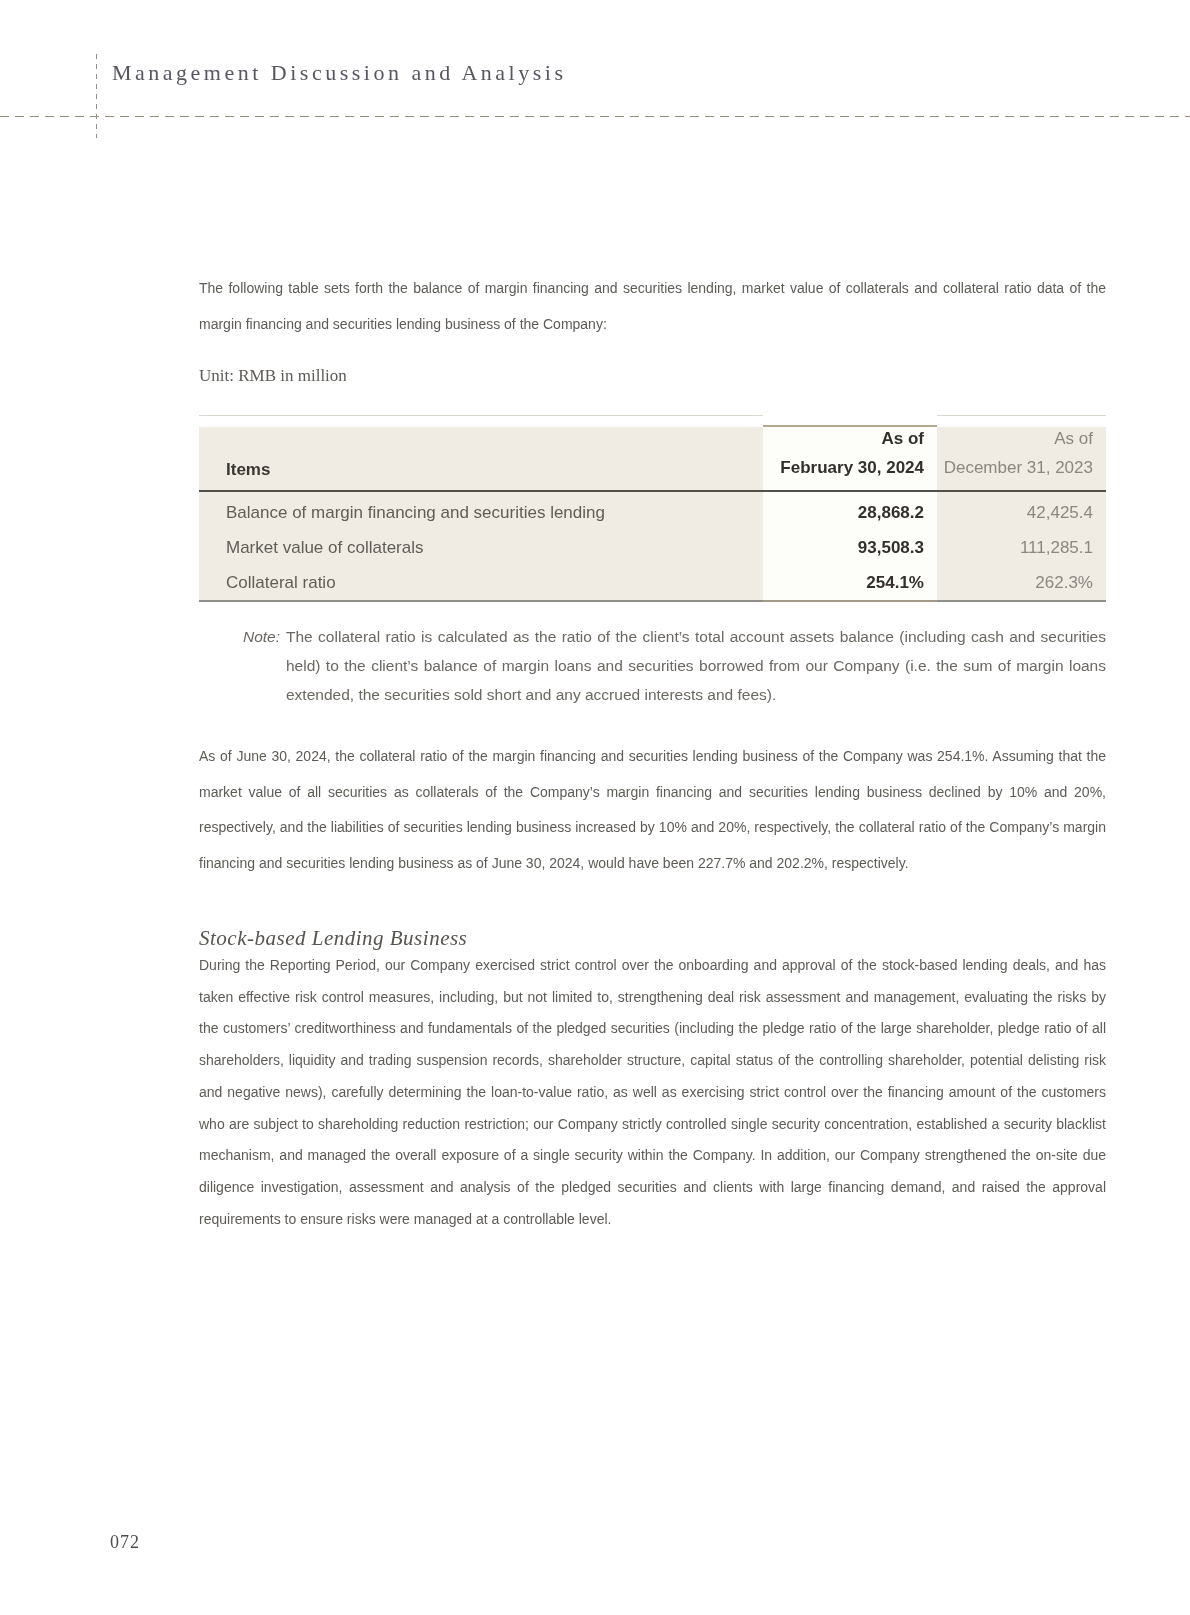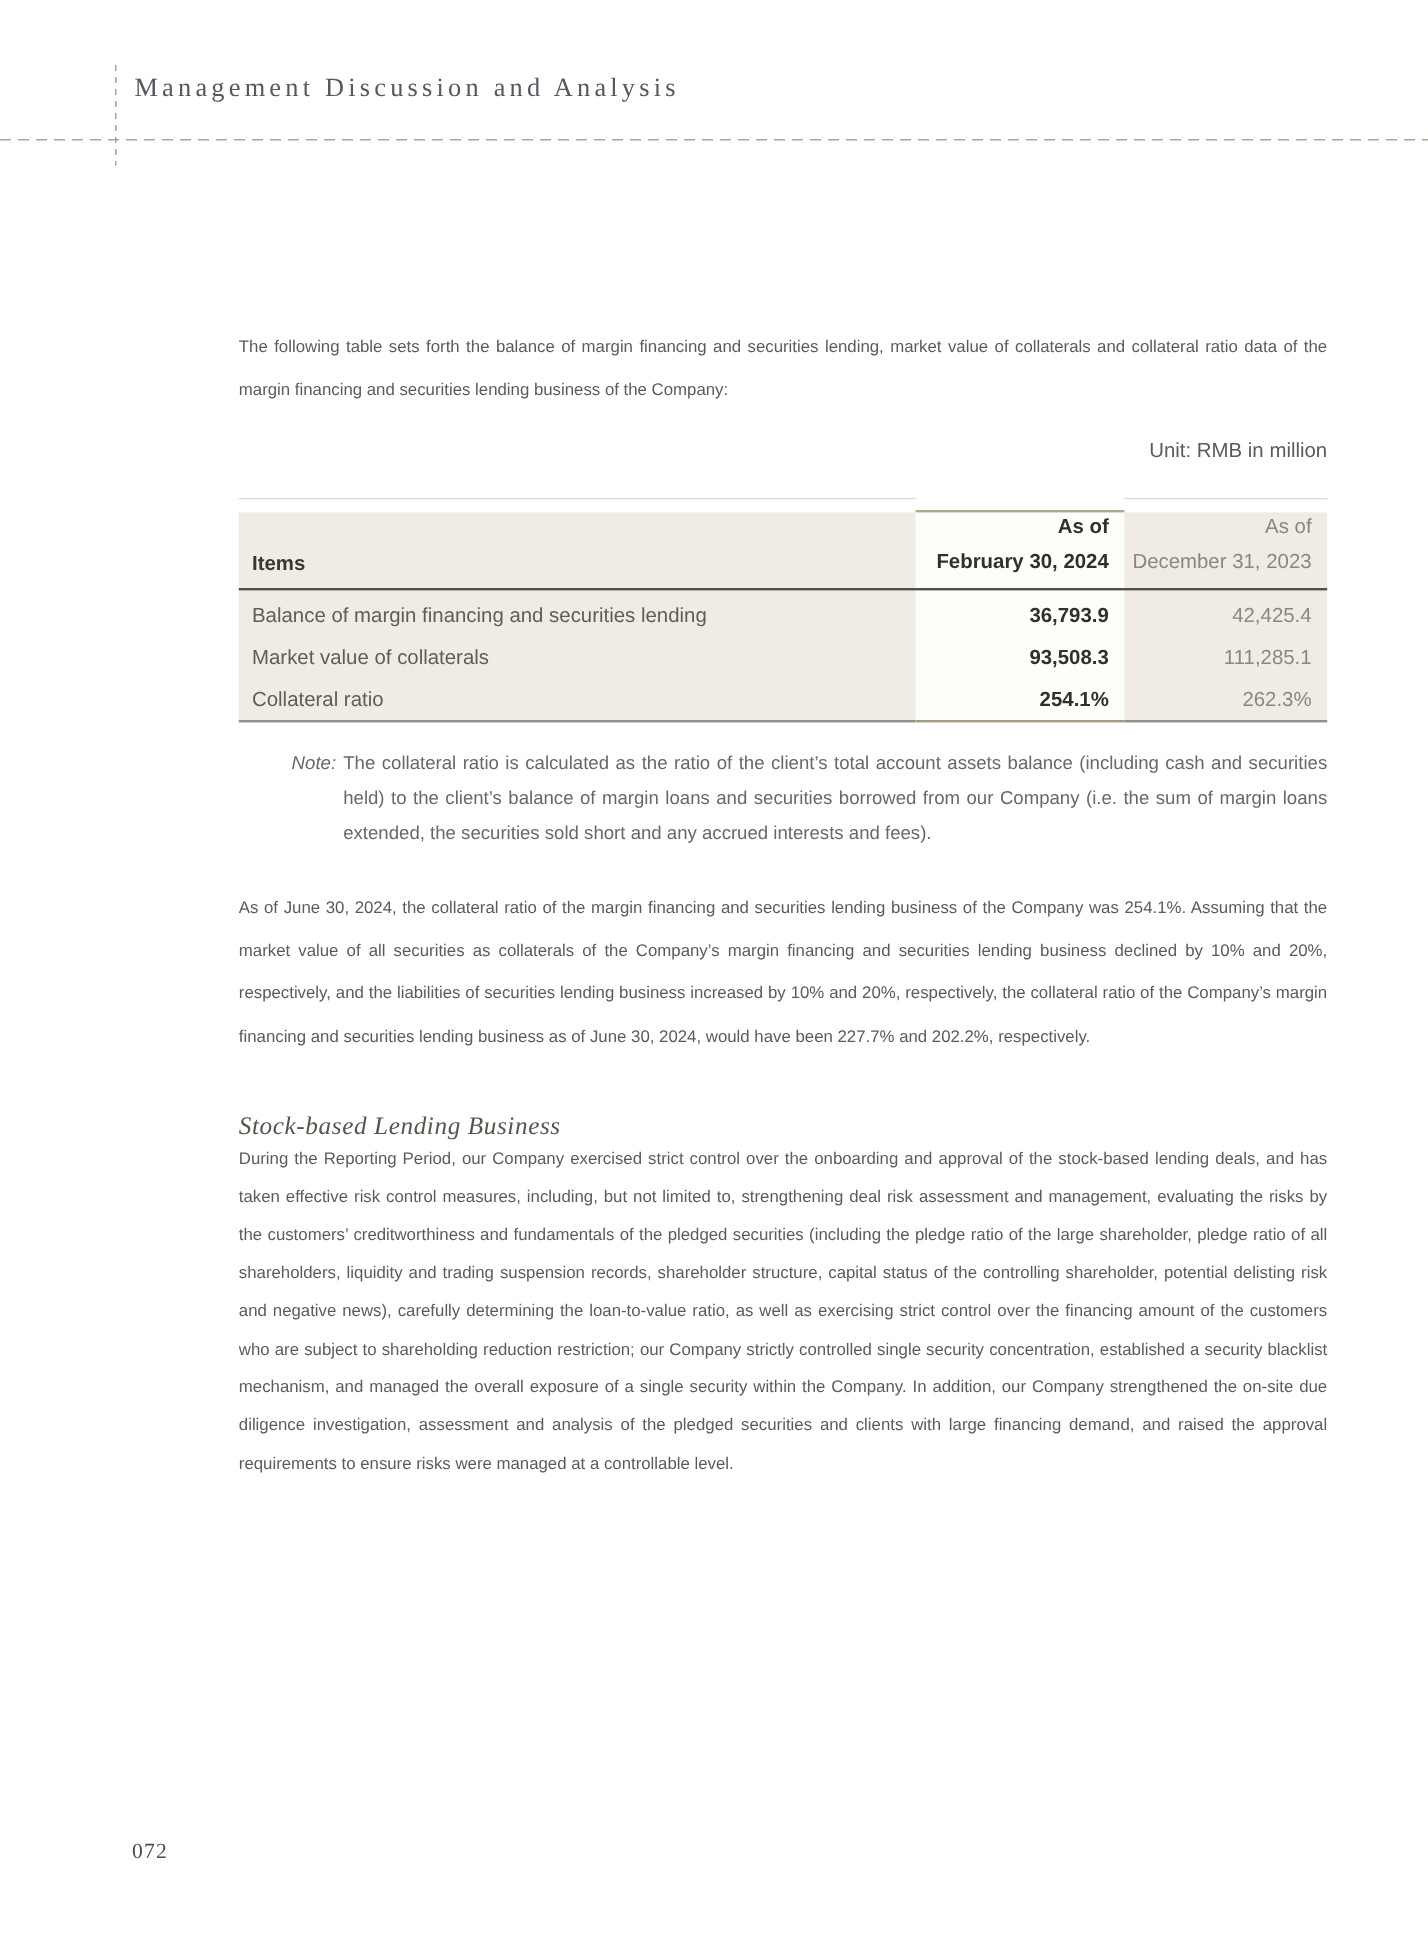--- a/index.html
+++ b/index.html
@@ -26,32 +26,32 @@
     position: absolute; left: 112px; top: 60px; margin: 0;
     font-family: "Liberation Serif", serif; font-weight: normal;
     font-size: 22px; letter-spacing: 3.5px; color: #565760; white-space: nowrap;
   }
 
   
   .block { position: absolute; left: 199px; width: 907px; margin: 0; }
   .body-text { font-size: 14px; color: #5e5b56; text-align: justify; }
 
   .intro { top: 271px; line-height: 35.5px; }
-  .unit-label { top: 366px; text-align: right; font-size: 17px; color: #5e5b56; }
+  .unit-label { top: 366px; text-align: left; font-size: 17px; color: #5e5b56; font-family: Liberation Serif, serif; }
 
   
   .fin-table { top: 415px; height: 190px; }
   .hairline { position: absolute; top: 0; height: 1px; background: #dcd8ce; }
   .hl-left  { left: 0; width: 564px; }
   .hl-right { left: 738px; width: 169px; }
   .cols { position: absolute; top: 0; left: 0; display: flex; width: 907px; }
   .col { font-size: 17px; }
   .col-items {
     margin-top: 12px; width: 564px; height: 175px;
-    background: #f0ece4; border-bottom: 2px solid #918f89;
+    background: #f0ece4; border-bottom: 2px solid #918f89; padding-left: 16px;
   }
   .col-current {
     margin-top: 10px; width: 174px; height: 177px;
     background: #fdfdfa; border-top: 2px solid #b2a890; border-bottom: 2px solid #a49b86;
   }
   .col-prior {
     margin-top: 12px; width: 169px; height: 175px;
     background: #f0ece4; border-bottom: 2px solid #918f89;
   }
   .th { height: 63px; }
@@ -117,21 +117,21 @@
           <div class="td">Market value of collaterals</div>
           <div class="td">Collateral ratio</div>
         </div>
       </div>
       <div class="col col-current">
         <div class="th num-th">
           <div>As of</div>
           <div>February 30, 2024</div>
         </div>
         <div class="tbody">
-          <div class="td">36,793.9</div>
+          <div class="td">28,868.2</div>
           <div class="td">93,508.3</div>
           <div class="td">254.1%</div>
         </div>
       </div>
       <div class="col col-prior">
         <div class="th num-th">
           <div>As of</div>
           <div>December 31, 2023</div>
         </div>
         <div class="tbody">

